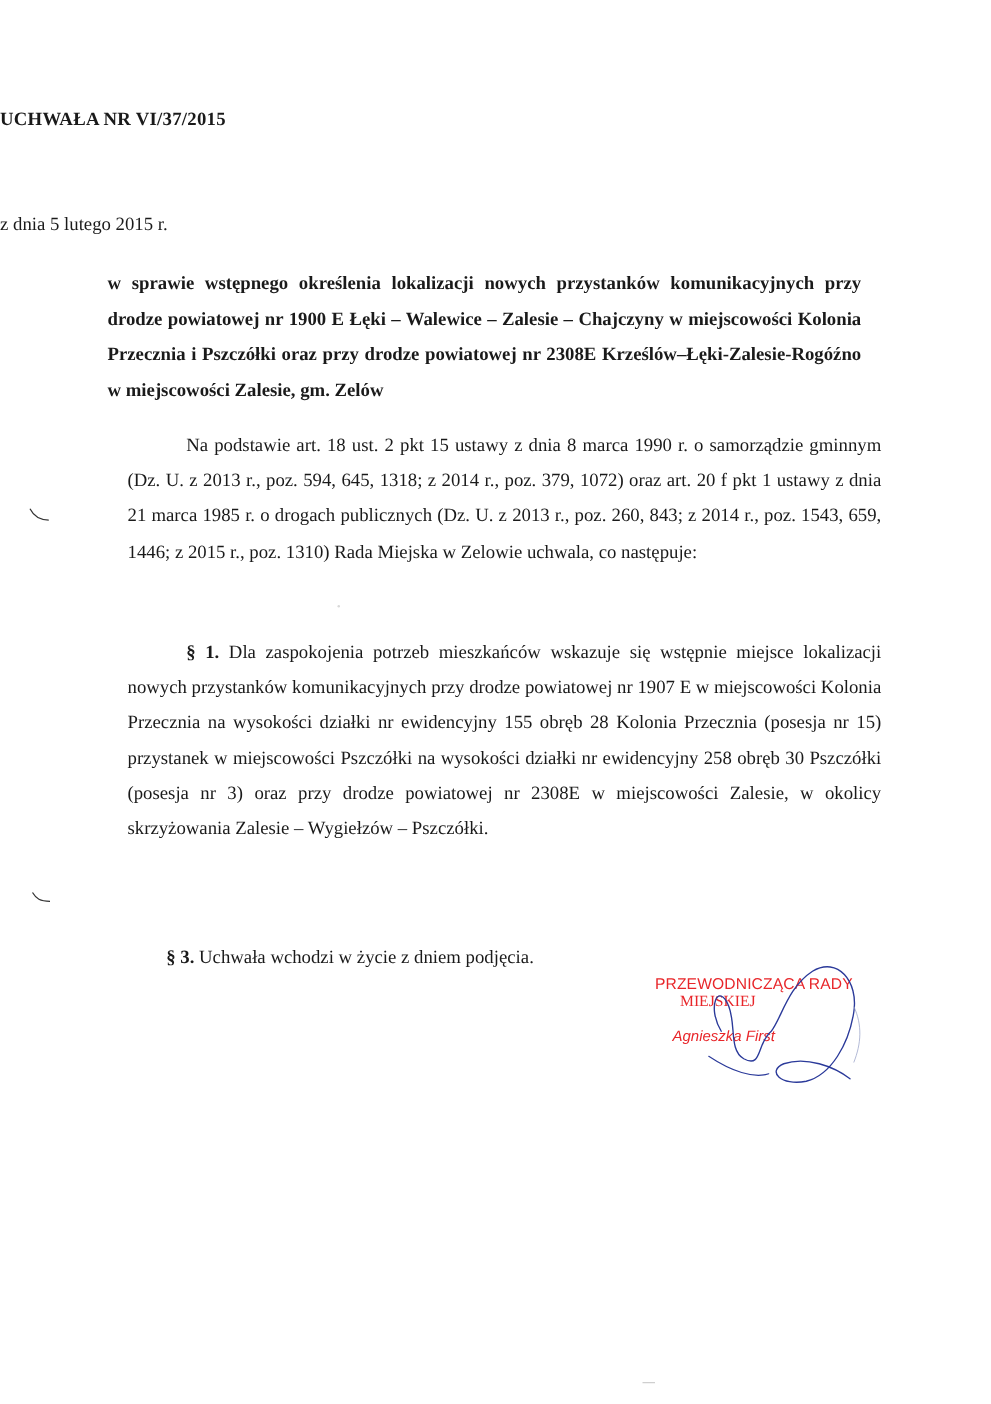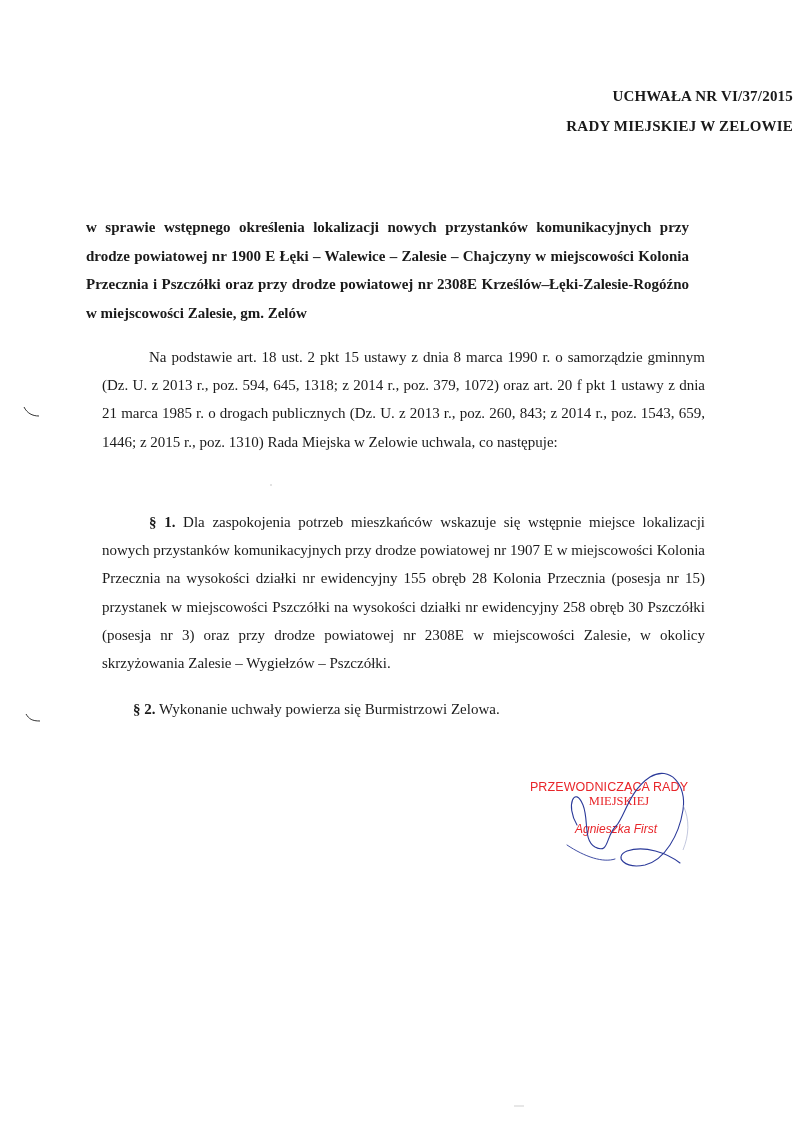--- a/index.html
+++ b/index.html
@@ -1,62 +1,62 @@
 <!DOCTYPE html>
 <html><head>
   <meta charset="utf-8">
   <style>
     html, body { margin: 0; padding: 0; background: #ffffff; }
     body { width: 793px; height: 1123px; position: relative; overflow: hidden;
            font-family: "Liberation Serif", "DejaVu Serif", serif; color: #1a1a1a; }
     .page { position: absolute; left: 0; top: 0; width: 793px; height: 1123px; background: #fff; }
-    .center { position: absolute; left: 0; width: 793px; text-align: right; }
+    .center { position: absolute; left: 0; width: 793px; text-align: left; }
     .title1 { top: 88px; font-weight: bold; font-size: 15px; letter-spacing: 0.2px; }
     .title2 { top: 118px; font-weight: bold; font-size: 15px; letter-spacing: 0.2px; }
     .date { top: 172px; font-size: 15px; }
     .subject { position: absolute; left: 86px; width: 603px; top: 213px;
                font-weight: bold; font-size: 15px; line-height: 28.5px; text-align: justify; }
     .para { position: absolute; left: 86px; width: 603px; font-size: 15px;
             line-height: 28.2px; text-align: justify; margin-left: 16px; }
     .para .indent { display: inline-block; width: 47px; }
     .basis { top: 343px; }
     .sec1 { top: 508px; }
     .sec2 { position: absolute; left: 133px; top: 701px; font-size: 15px; }
     .sec3 { position: absolute; left: 133px; top: 758px; font-size: 15px; }
     .sec-num { font-weight: bold; }
     .stamp { position: absolute; left: 524px; top: 780px; width: 170px;
-             font-family: "Liberation Sans", "DejaVu Sans", sans-serif; color: #e8262a; text-align: center; }
+             font-family: "Liberation Sans", "DejaVu Sans", sans-serif; color: #e8262a; }
     .stamp-line1 { font-size: 12.5px; line-height: 14px; letter-spacing: 0.1px; white-space: nowrap; }
     .stamp-line2 { font-size: 12.5px; line-height: 14px; margin-left: 20px; font-family: Liberation Serif, serif; }
     .stamp-name { font-size: 12px; font-style: italic; margin-top: 14px; margin-left: 14px; }
     .signature { position: absolute; left: 555px; top: 765px; width: 140px; height: 110px; pointer-events: none; }
     .mark { position: absolute; }
     .mark1 { left: 22px; top: 405px; }
     .mark2 { left: 24px; top: 712px; }
     .mark3 { left: 510px; top: 1100px; }
     .dot { position: absolute; left: 270px; top: 484px; width: 2px; height: 2px; background: #d8d8d8; border-radius: 1px; }
   </style>
 </head>
 <body>
 
 <div class="page">
 
   <div class="center title1">UCHWAŁA NR VI/37/2015</div>
-  <div class="center title2">RADY MIEJSKIEJ W ZELOWIE</div>
+  <div class="center date">z dnia 5 lutego 2015 r.</div>
 
   <div class="subject">w sprawie wstępnego określenia lokalizacji nowych przystanków komunikacyjnych przy drodze powiatowej nr 1900 E Łęki – Walewice – Zalesie – Chajczyny w miejscowości Kolonia Przecznia i Pszczółki oraz przy drodze powiatowej nr 2308E Krześlów–Łęki-Zalesie-Rogóźno w miejscowości Zalesie, gm. Zelów</div>
 
   <div class="para basis"><span class="indent"></span><span>Na podstawie art. 18 ust. 2 pkt 15 ustawy z dnia 8 marca 1990 r. o samorządzie gminnym (Dz. U. z 2013 r., poz. 594, 645, 1318; z 2014 r., poz. 379, 1072) oraz art. 20 f pkt 1 ustawy z dnia 21 marca 1985 r. o drogach publicznych (Dz. U. z 2013 r., poz. 260, 843; z 2014 r., poz. 1543, 659, 1446; z 2015 r., poz. 1310) Rada Miejska w Zelowie uchwala, co następuje:</span></div>
 
   <div class="dot"></div>
 
   <div class="para sec1"><span class="indent"></span><span class="sec-num">§ 1.</span> <span>Dla zaspokojenia potrzeb mieszkańców wskazuje się wstępnie miejsce lokalizacji nowych przystanków komunikacyjnych przy drodze powiatowej nr 1907 E w miejscowości Kolonia Przecznia na wysokości działki nr ewidencyjny 155 obręb 28 Kolonia Przecznia (posesja nr 15) przystanek w miejscowości Pszczółki na wysokości działki nr ewidencyjny 258 obręb 30 Pszczółki (posesja nr 3) oraz przy drodze powiatowej nr 2308E w miejscowości Zalesie, w okolicy skrzyżowania Zalesie – Wygiełzów – Pszczółki.</span></div>
 
-  <div class="sec2"><span class="sec-num">§ 2.</span> <span>Wykonanie uchwały powierza się Burmistrzowi Zelowa.</span></div>
 
+  <div class="sec3"><span class="sec-num">§ 3.</span> <span>Uchwała wchodzi w życie z dniem podjęcia.</span></div>
 
   <div class="stamp">
     <div class="stamp-line1">PRZEWODNICZĄCA RADY</div>
     <div class="stamp-line2">MIEJSKIEJ</div>
     <div class="stamp-name">Agnieszka First</div>
   </div>
 
   <svg class="signature" viewBox="0 0 140 110">
     <path d="M22,60 C10,40 20,20 28,40 C34,55 28,75 40,82 C55,90 50,70 62,60 C70,50 75,25 95,12 C115,0 132,20 128,45 C124,70 110,95 90,100 C70,104 58,92 72,86 C90,80 112,88 125,98" fill="none" stroke="#2b3a9a" stroke-width="1.1" stroke-linecap="round"></path>
     <path d="M12,80 C30,92 48,98 60,94" fill="none" stroke="#2b3a9a" stroke-width="0.9" stroke-linecap="round"></path>

